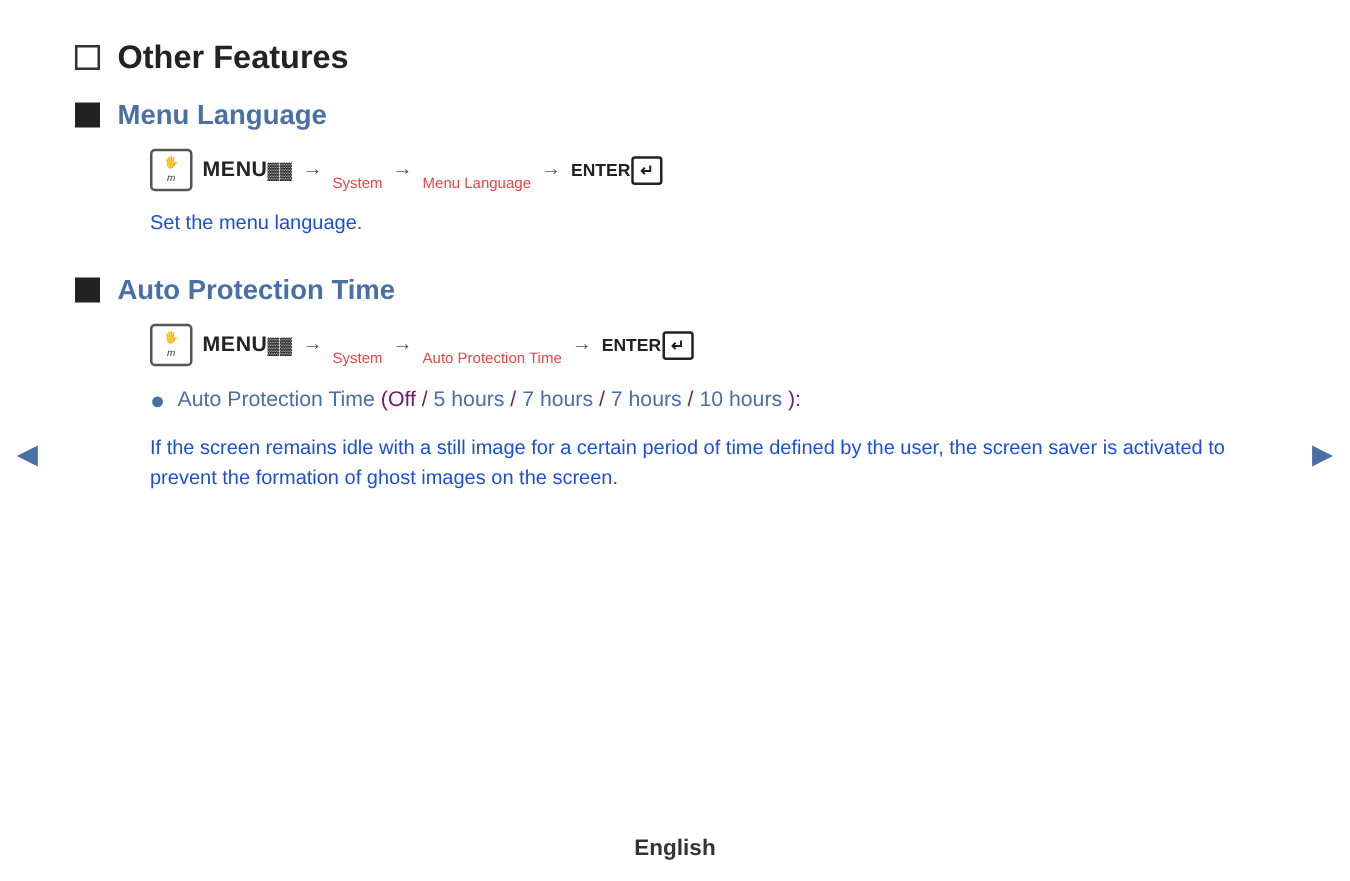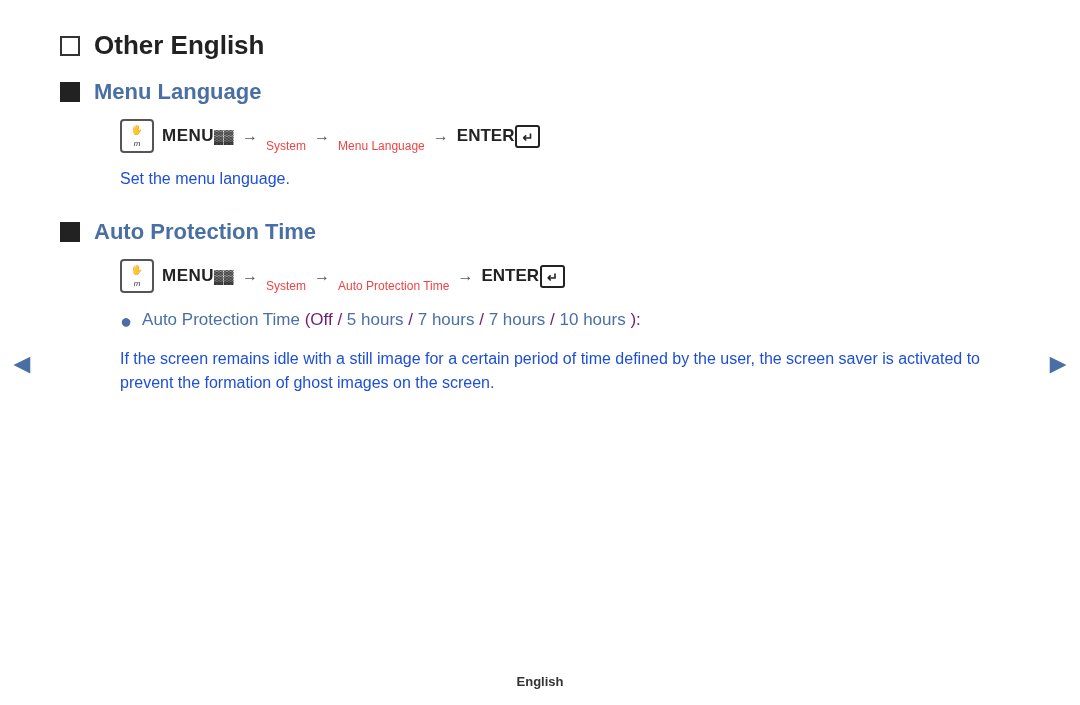--- a/index.html
+++ b/index.html
@@ -113,21 +113,21 @@
 
     .menu-link {
       color: #ef4444;
       font-size: 12px;
       font-weight: 400;
       margin-top: 20px;
     }
 
     .enter-btn {
       font-weight: 900;
-      font-size: 17px;
+      font-size: 14px;
       color: #222;
       display: inline-flex;
       align-items: center;
       gap: 1px;
     }
 
     .enter-icon {
       display: inline-block;
       border: 2.5px solid #222;
       border-radius: 3px;
@@ -196,33 +196,33 @@
       color: #4a6fa5;
       cursor: pointer;
       user-select: none;
     }
 
     .footer {
       position: absolute;
       bottom: 16px;
       left: 50%;
       transform: translateX(-50%);
-      font-size: 13px;
+      font-size: 18px;
       font-weight: 700;
       color: #333;
     }
   </style>
 </head>
 <body>
 
 <div class="page-container">
 
   <div class="section-header">
     <div class="section-checkbox"></div>
-    <span class="section-title-main">Other English</span>
+    <span class="section-title-main">Other Features</span>
   </div>
 
   <div class="subsection">
     <div class="subsection-header">
       <div class="subsection-square"></div>
       <span class="subsection-title">Menu Language</span>
     </div>
 
     <div class="menu-path">
       <div class="menu-icon">

